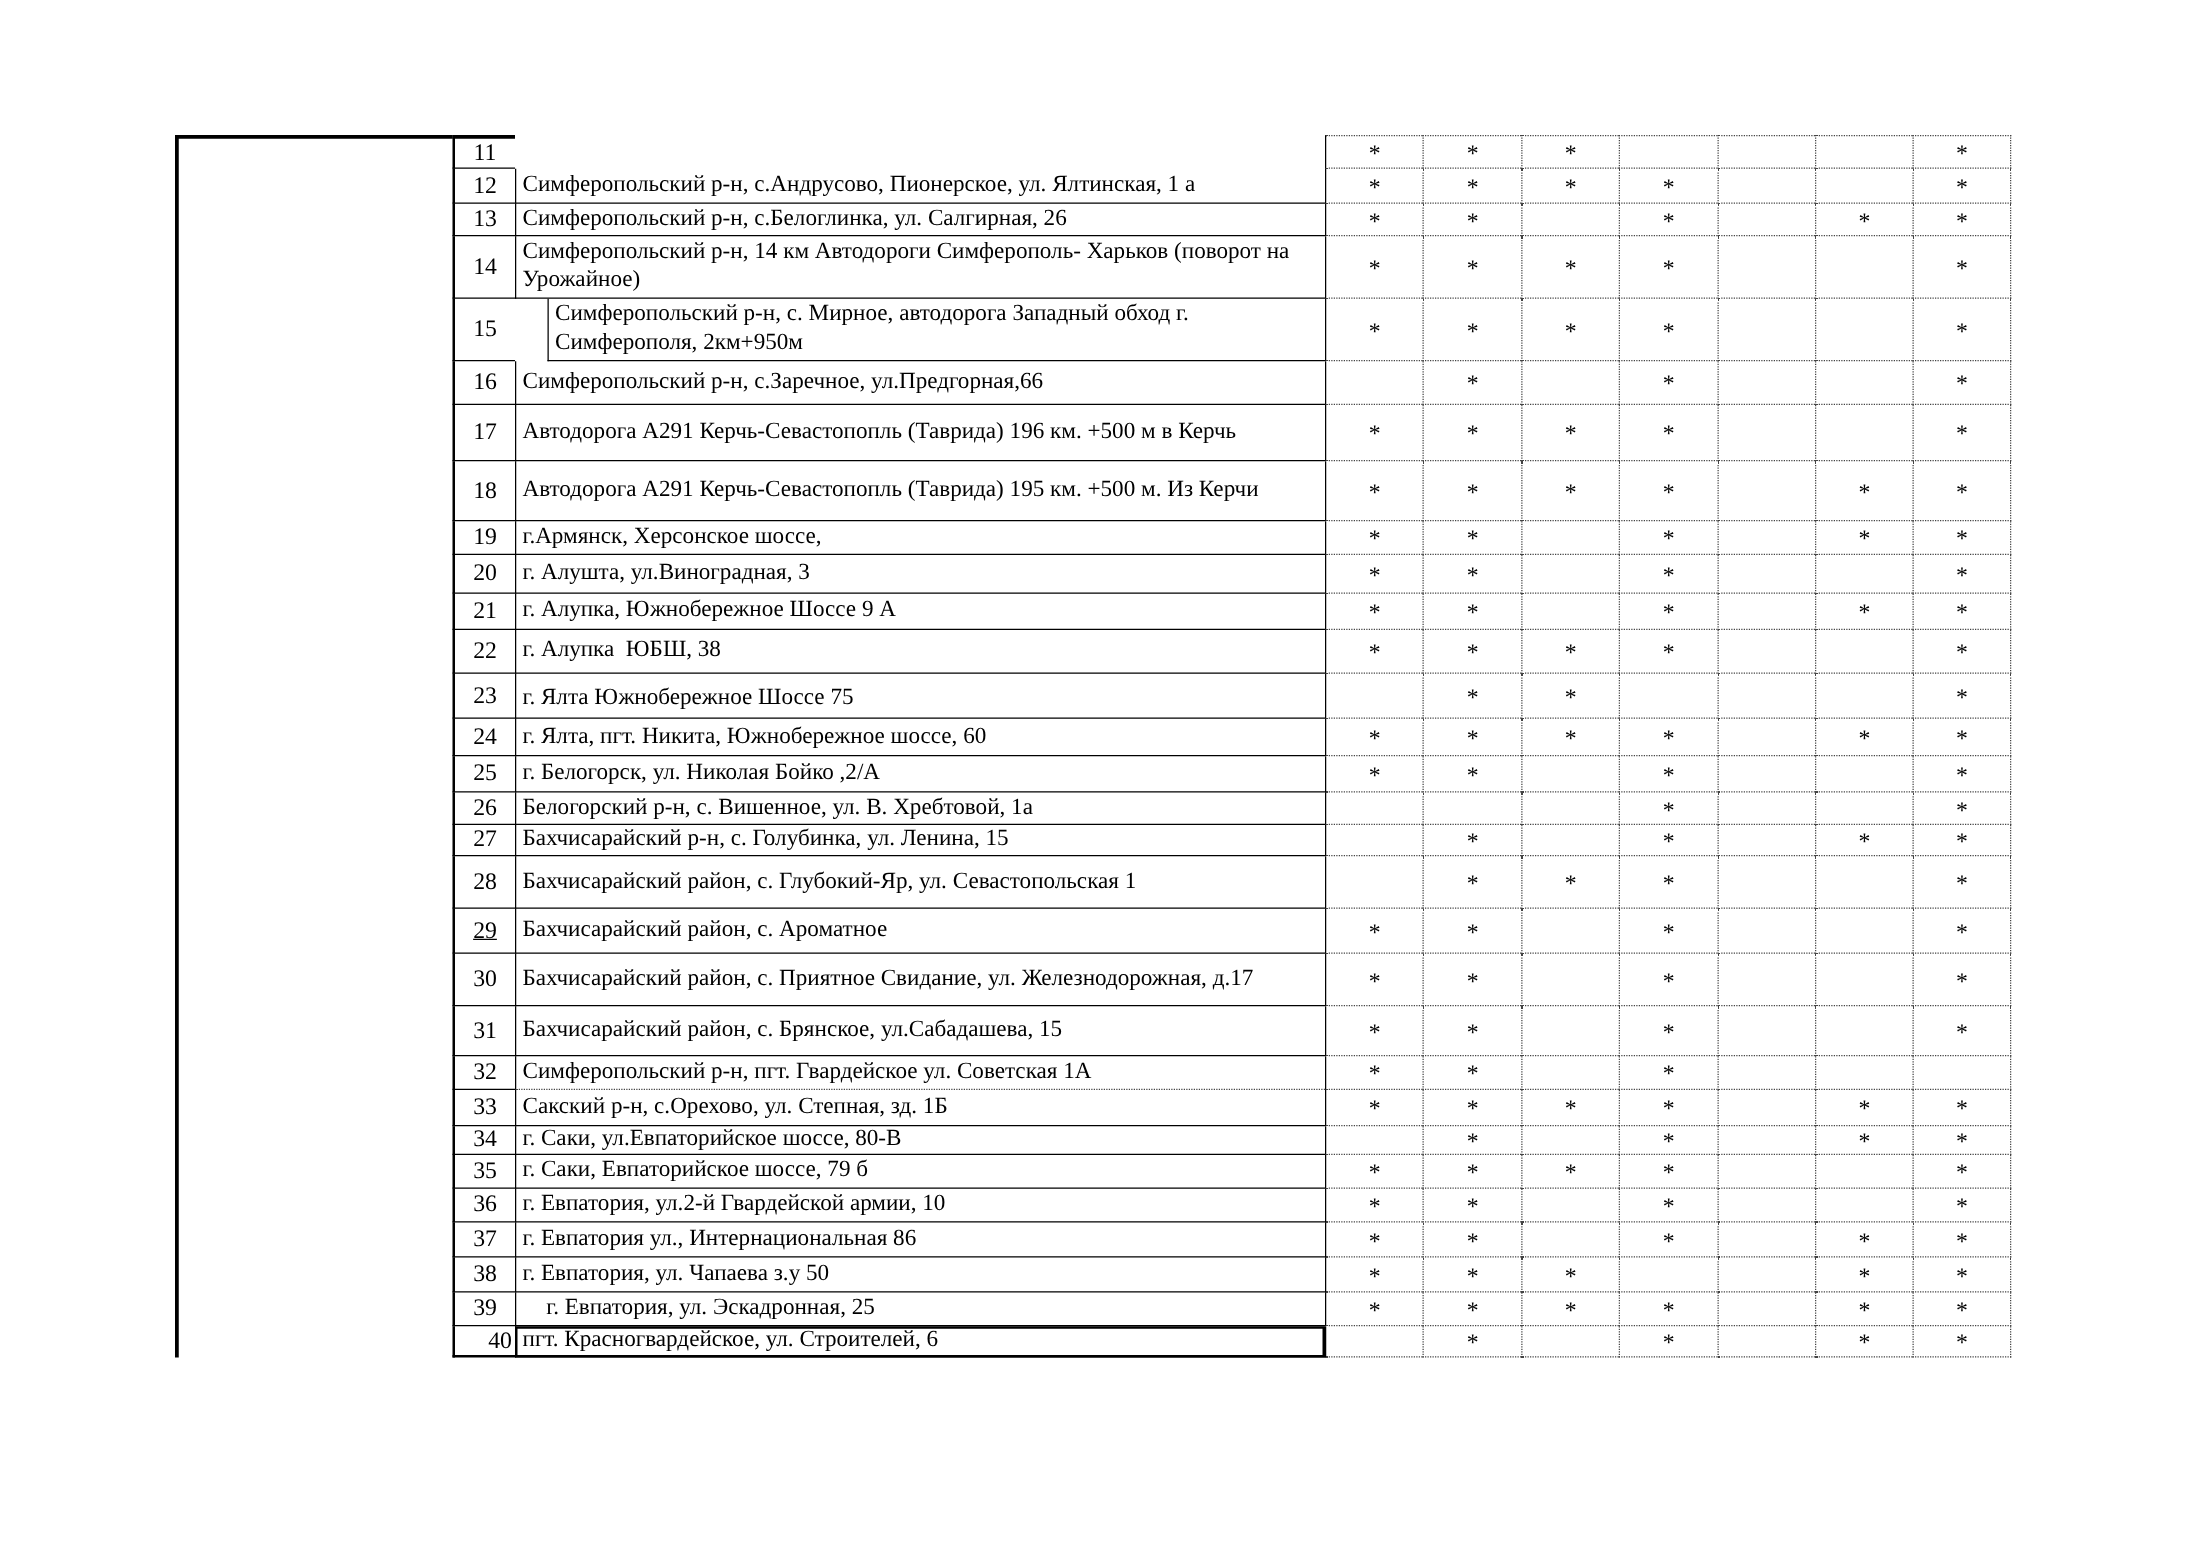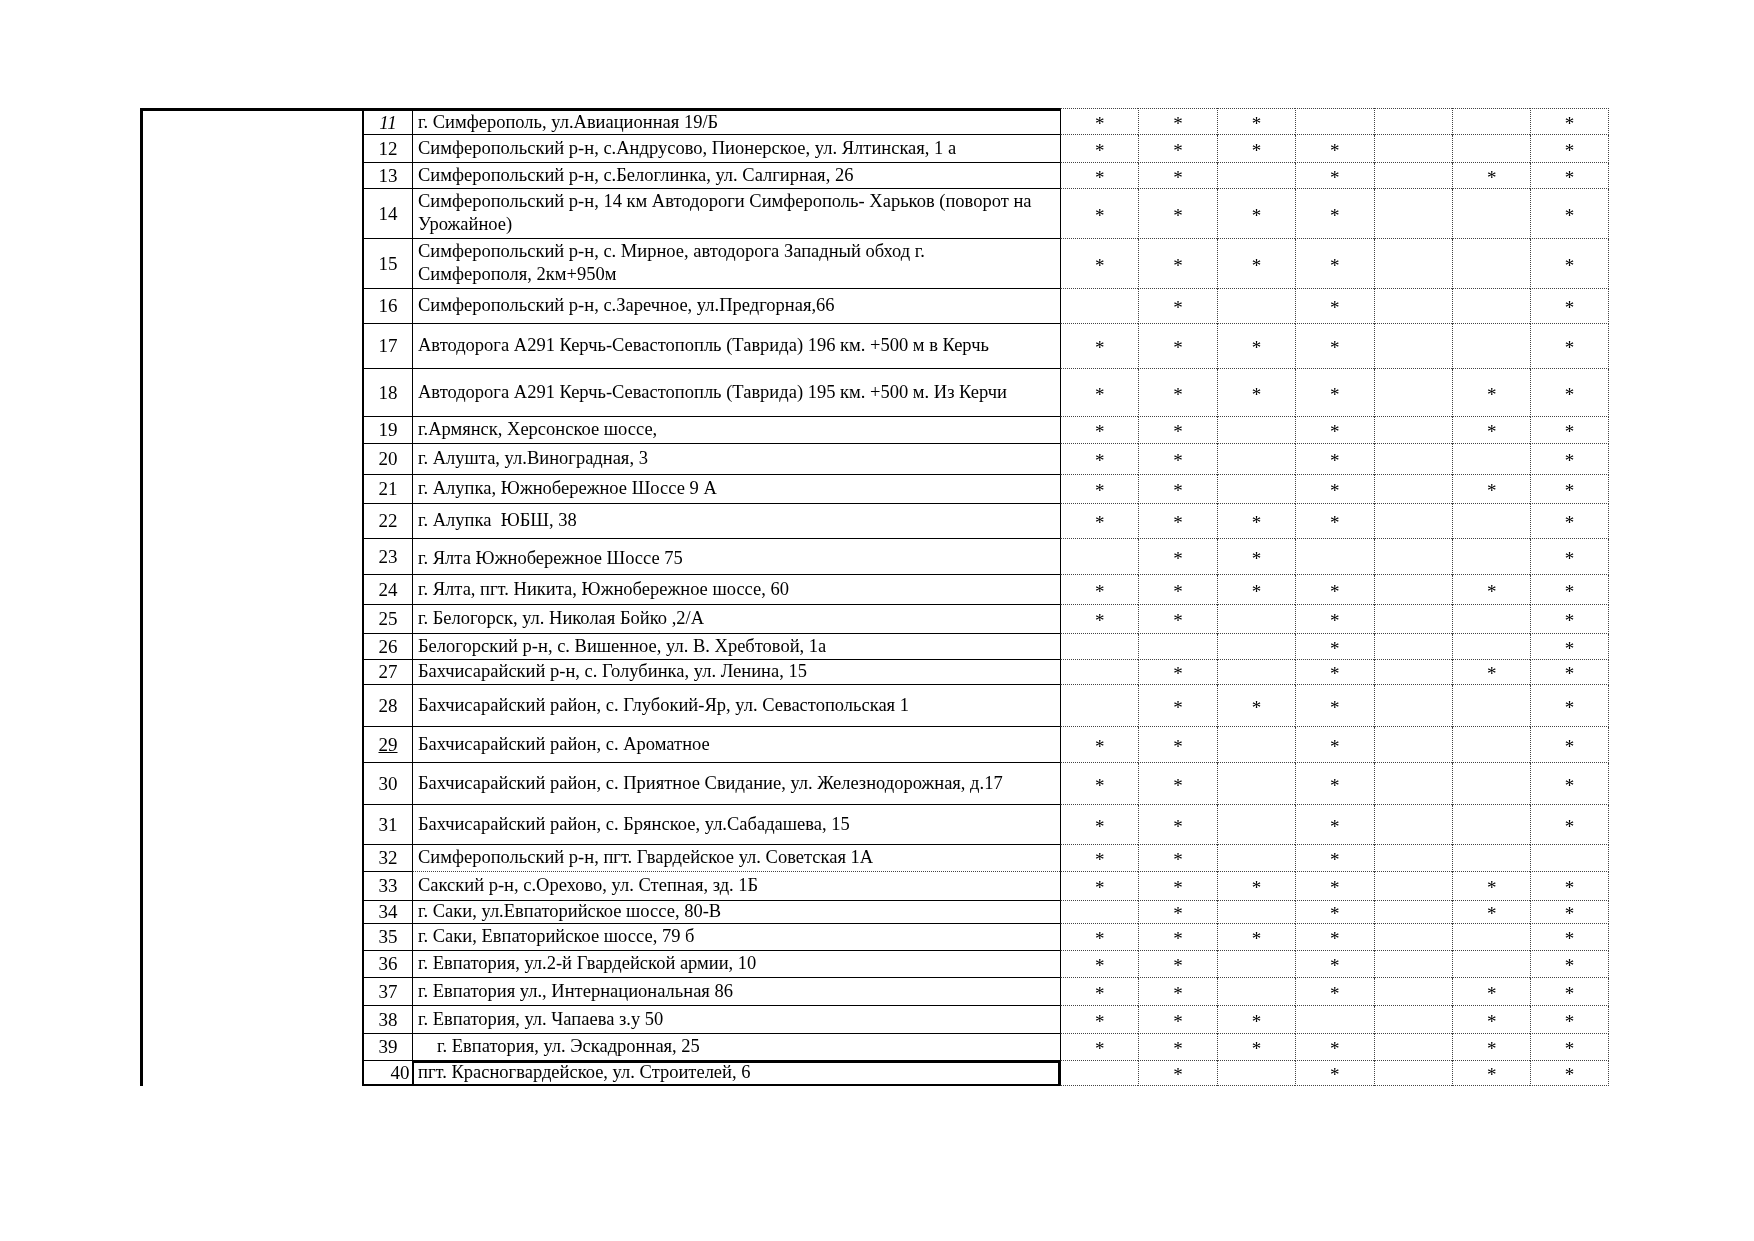--- a/index.html
+++ b/index.html
@@ -49,22 +49,21 @@
   .addr.selected{outline:2.5px solid #000;outline-offset:-2px;}
   .num.sel-num{border-bottom:2.5px solid #000;padding-left:24px;}
   .addr.bottom{align-items:flex-end;padding-bottom:4px;}
   .mark .star{transform:translateY(2px);}
 </style>
 </head>
 <body>
 
 <div class="tbl" style="grid-template-rows: 27px 28px 26px 50px 50px 35px 45px 48px 27px 31px 29px 35px 36px 30px 29px 26px 25px 42px 36px 42px 40px 27px 29px 23px 27px 27px 28px 28px 27px 25px;">
     <div class="cell left-cell" style="grid-row: 1 / span 30;"></div>
-    <div class="cell num first" style="grid-row: 1; font-style: italic;">11</div>
-    <div class="cell addr first" style="grid-row: 1;">г. Симферополь, ул.Авиационная 19/Б</div>
+    <div class="cell num first" style="grid-row: 1;">11</div>
     <div class="cell mark first firstcol" style="grid-area: 1 / 4;">
       <span class="star">*</span>
     </div>
     <div class="cell mark first" style="grid-area: 1 / 5;">
       <span class="star">*</span>
     </div>
     <div class="cell mark first" style="grid-area: 1 / 6;">
       <span class="star">*</span>
     </div>
     <div class="cell mark first" style="grid-area: 1 / 7;">
@@ -143,21 +142,21 @@
     <div class="cell mark" style="grid-area: 4 / 8;">
       <span class="star"></span>
     </div>
     <div class="cell mark" style="grid-area: 4 / 9;">
       <span class="star"></span>
     </div>
     <div class="cell mark lastcol" style="grid-area: 4 / 10;">
       <span class="star">*</span>
     </div>
     <div class="cell num" style="grid-row: 5;">15</div>
-    <div class="cell addr" style="grid-row: 5;">Симферопольский р-н, с. Мирное, автодорога Западный обход г.
+    <div class="cell addr" style="grid-row: 5; margin-left: 26px;">Симферопольский р-н, с. Мирное, автодорога Западный обход г.
 Симферополя, 2км+950м</div>
     <div class="cell mark firstcol" style="grid-area: 5 / 4;">
       <span class="star">*</span>
     </div>
     <div class="cell mark" style="grid-area: 5 / 5;">
       <span class="star">*</span>
     </div>
     <div class="cell mark" style="grid-area: 5 / 6;">
       <span class="star">*</span>
     </div>

